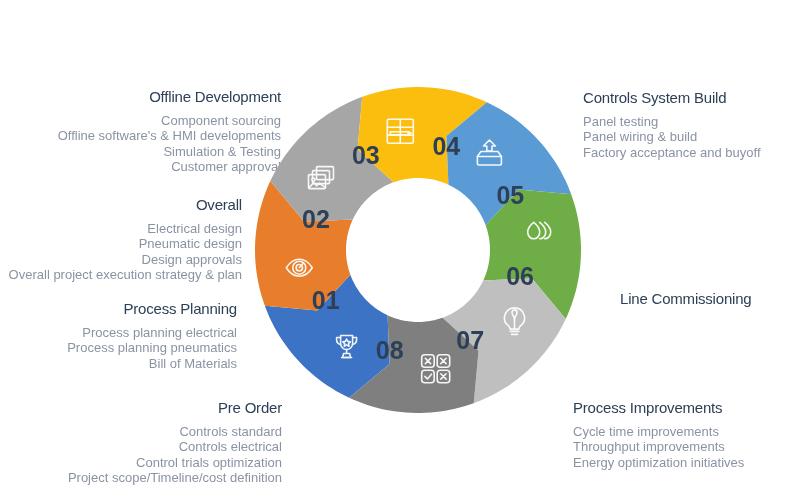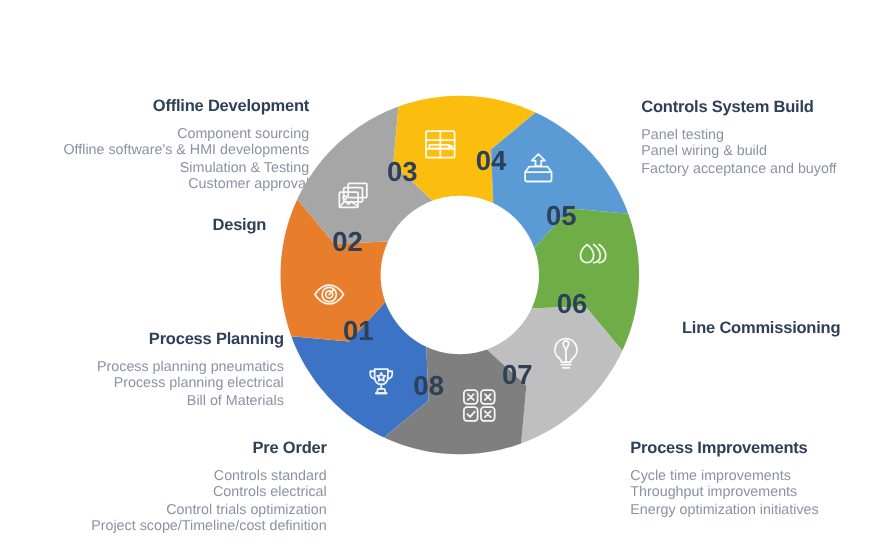--- a/index.html
+++ b/index.html
@@ -11,21 +11,21 @@
     overflow:hidden;
     position:relative;
   }
 
   .stage{position:absolute;inset:0;}
 
   
   .block{position:absolute;}
   .block .b-title{
     font-size:15px;
-    font-weight:bold;
+    font-weight:normal;
     color:#2E4057;
     letter-spacing:-0.2px;
     line-height:1.25;
     margin:0 0 6px 0;
     white-space:nowrap;
   }
   .block .b-list{
     list-style:none;
     margin:0;padding:0;
   }
@@ -34,22 +34,22 @@
     color:#8a93a3;
     line-height:15.5px;
     white-space:nowrap;
   }
   .block.left{text-align:right;}
   .block.right{text-align:left;}
 
   
   .pos-offline   {left:0;   top:88px;  width:281px;}
   .pos-design    {left:0;   top:196px; width:242px;}
-  .pos-planning  {left:0;   top:300px; width:237px;padding-left:21px;}
-  .pos-preorder  {left:0;   top:399px; width:282px;margin-left:15px;}
+  .pos-planning  {left:0;   top:300px; width:237px;}
+  .pos-preorder  {left:0;   top:399px; width:282px;}
   
   .pos-csbuild   {left:583px;top:89px;  width:227px;}
   .pos-onsite    {left:620px;top:190px; width:180px;}
   .pos-linecomm  {left:620px;top:290px; width:180px;}
   .pos-procimp   {left:573px;top:399px; width:227px;}
 
   
   .wheel{
     position:absolute;
     left:253px;top:60px;
@@ -83,28 +83,34 @@
     <div class="b-title">Offline Development</div>
     <ul class="b-list">
       <li>Component sourcing</li>
       <li>Offline software's &amp; HMI developments</li>
       <li>Simulation &amp; Testing</li>
       <li>Customer approval</li>
     </ul>
   </div>
 
   <div class="block left pos-design">
-    <div class="b-title">Design</div>
+    <div class="b-title">Overall</div>
+    <ul class="b-list">
+      <li>Electrical design</li>
+      <li>Pneumatic design</li>
+      <li>Design approvals</li>
+      <li>Overall project execution strategy &amp; plan</li>
+    </ul>
   </div>
 
   <div class="block left pos-planning">
     <div class="b-title">Process Planning</div>
     <ul class="b-list">
+      <li>Process planning electrical</li>
       <li>Process planning pneumatics</li>
-      <li>Process planning electrical</li>
       <li>Bill of Materials</li>
     </ul>
   </div>
 
   <div class="block left pos-preorder">
     <div class="b-title">Pre Order</div>
     <ul class="b-list">
       <li>Controls standard</li>
       <li>Controls electrical</li>
       <li>Control trials optimization</li>

